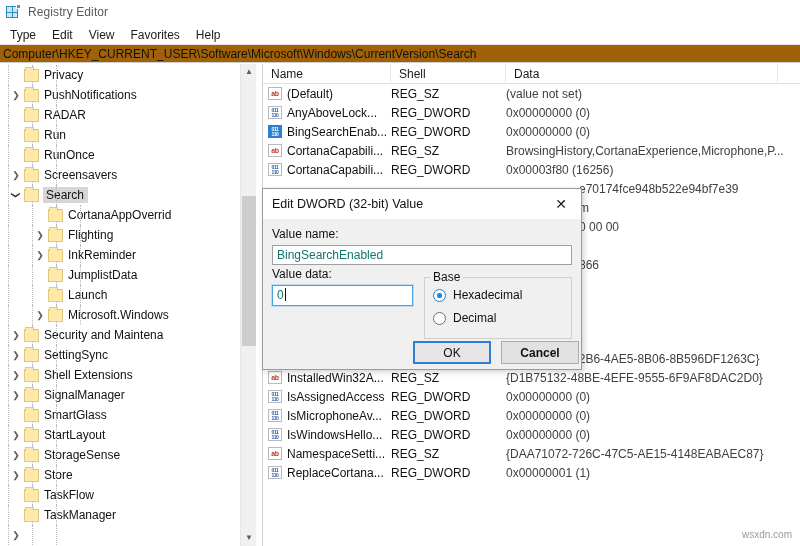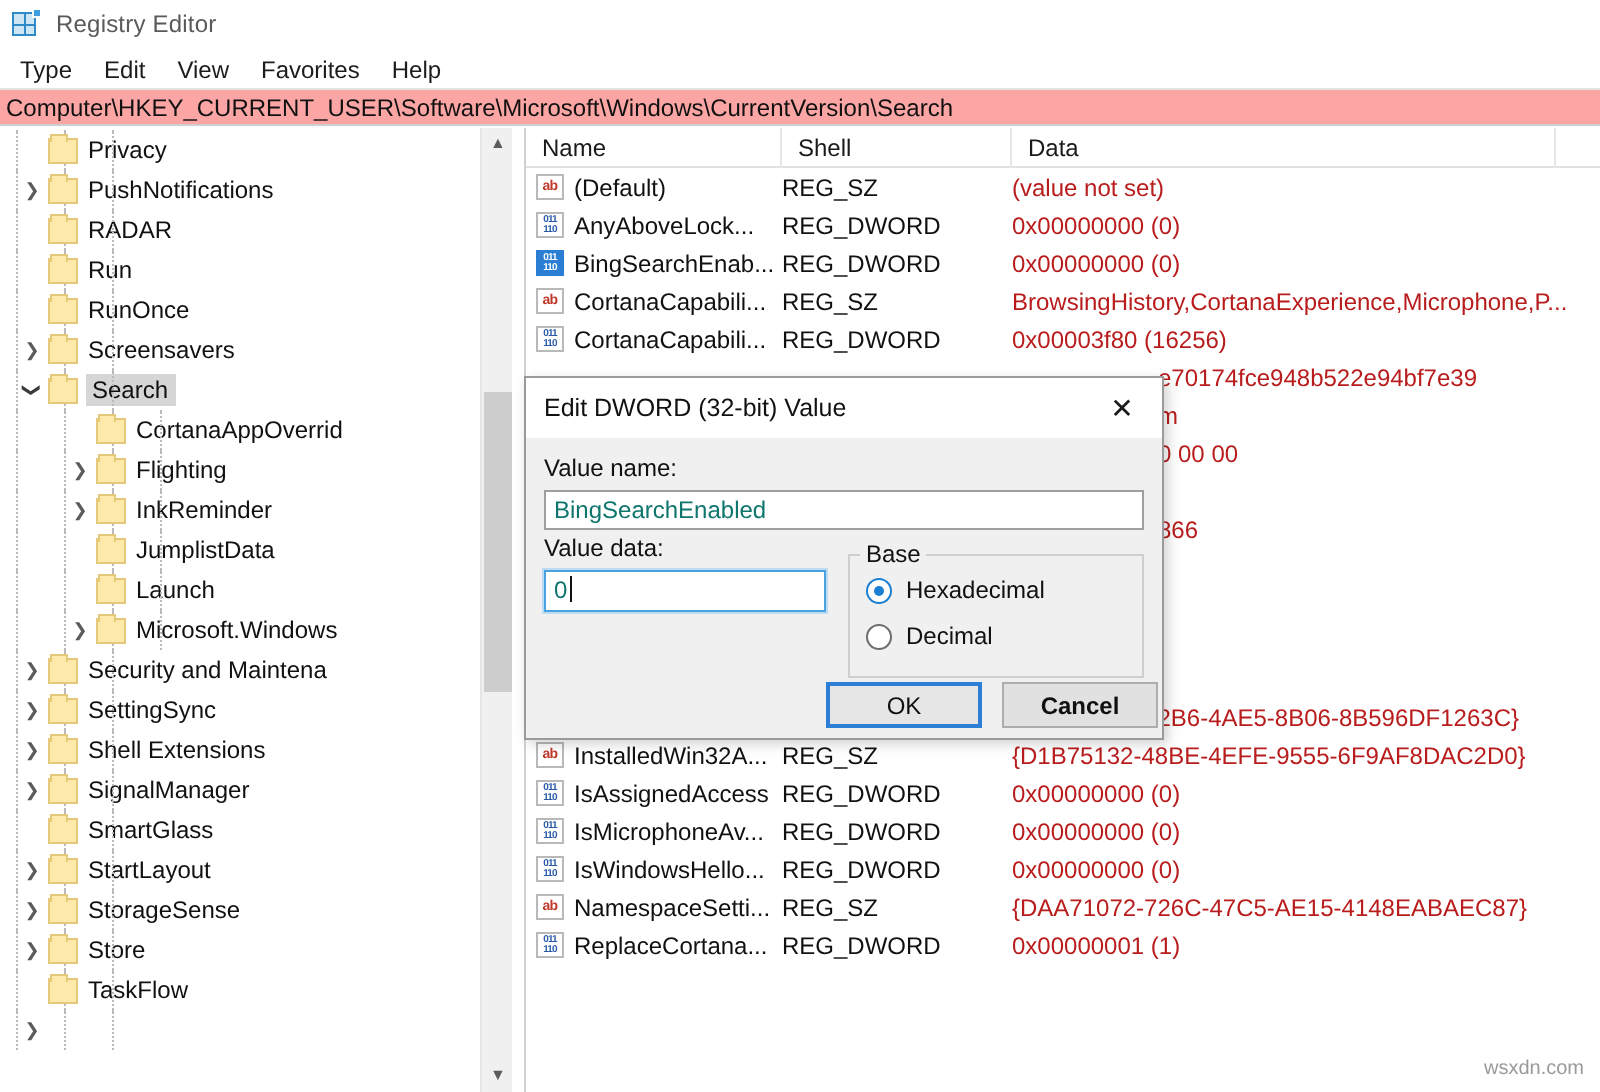--- a/index.html
+++ b/index.html
@@ -55,21 +55,21 @@
     font-size: 12px; color: #1c1c1c;
     padding: 1px 7px; margin: 0 1px; cursor: default;
   }
   .menu-item:first-child { margin-left: 3px; }
 
   
   .addressbar {
     position: absolute; left: 0; top: 44px; width: 800px; height: 19px;
     border-top: 1px solid #e3e3e3;
     border-bottom: 1px solid #cfcfcf;
-    display: flex; align-items: center; background: #fca5a5;
+    display: flex; align-items: center; background: #a16207;
   }
   .address-text {
     font-size: 12px; color: #111; padding-left: 3px;
     white-space: nowrap; overflow: hidden;
   }
 
   
   .tree-pane {
     position: absolute; left: 0; top: 64px; width: 256px; height: 482px;
     background: #ffffff; overflow: hidden;
@@ -161,21 +161,21 @@
   .ico.dw { color: #2a5aa8; flex-direction: column; justify-content: center; line-height: 5px; }
   .ico.dw::before { content: "011"; font-size: 5px; letter-spacing: -0.4px; }
   .ico.dw::after  { content: "110"; font-size: 5px; letter-spacing: -0.4px; }
   .ico.dw.sel { background: #2a7fd4; color: #ffffff; border-color: #2a7fd4; }
   .ico .wav {
     position: absolute; left: 0; bottom: -2px; width: 14px; height: 3px;
     border-bottom: 1px dotted #9a9a9a;
   }
   .lr-name { width: 104px; flex: none; font-size: 12px; color: #111; overflow: hidden; }
   .lr-type { width: 115px; flex: none; font-size: 12px; color: #111; overflow: hidden; }
-  .lr-data { flex: 1 1 auto; font-size: 12px; color: #b91c1c; overflow: hidden; padding-right: 4px; }
+  .lr-data { flex: 1 1 auto; font-size: 12px; color: #404040; overflow: hidden; padding-right: 4px; }
 
   
   .dialog {
     position: absolute; left: 262px; top: 188px; width: 320px; height: 182px;
     background: #f0f0f0;
     border: 1px solid #9a9a9a;
     box-shadow: 2px 2px 6px rgba(0,0,0,0.18);
   }
   .dlg-title {
     position: absolute; left: 0; top: 0; width: 318px; height: 30px;
@@ -488,20 +488,29 @@
           <span style="width: 8px; height: 20px; flex: 0 0 auto;"></span>
           <span class="tw-arrow"></span>
           <span class="folder"></span>
           <span class="tree-label">TaskFlow</span>
         </div>
         <div class="tree-row">
           <span class="dotline" style="left: 8px;"></span>
           <span class="dotline" style="left: 32px;"></span>
           <span class="dotline" style="left: 56px;"></span>
           <span style="width: 8px; height: 20px; flex: 0 0 auto;"></span>
+          <span class="tw-arrow"></span>
+          <span class="folder"></span>
+          <span class="tree-label">TaskManager</span>
+        </div>
+        <div class="tree-row">
+          <span class="dotline" style="left: 8px;"></span>
+          <span class="dotline" style="left: 32px;"></span>
+          <span class="dotline" style="left: 56px;"></span>
+          <span style="width: 8px; height: 20px; flex: 0 0 auto;"></span>
           <span class="tw-arrow">❯</span>
         </div>
       </div>
 
     <div class="tree-scroll-col">
       <div class="tree-scroll-up">▲</div>
       <div class="tree-thumb"></div>
       <div class="tree-scroll-dn">▼</div>
     </div>
   </div>

